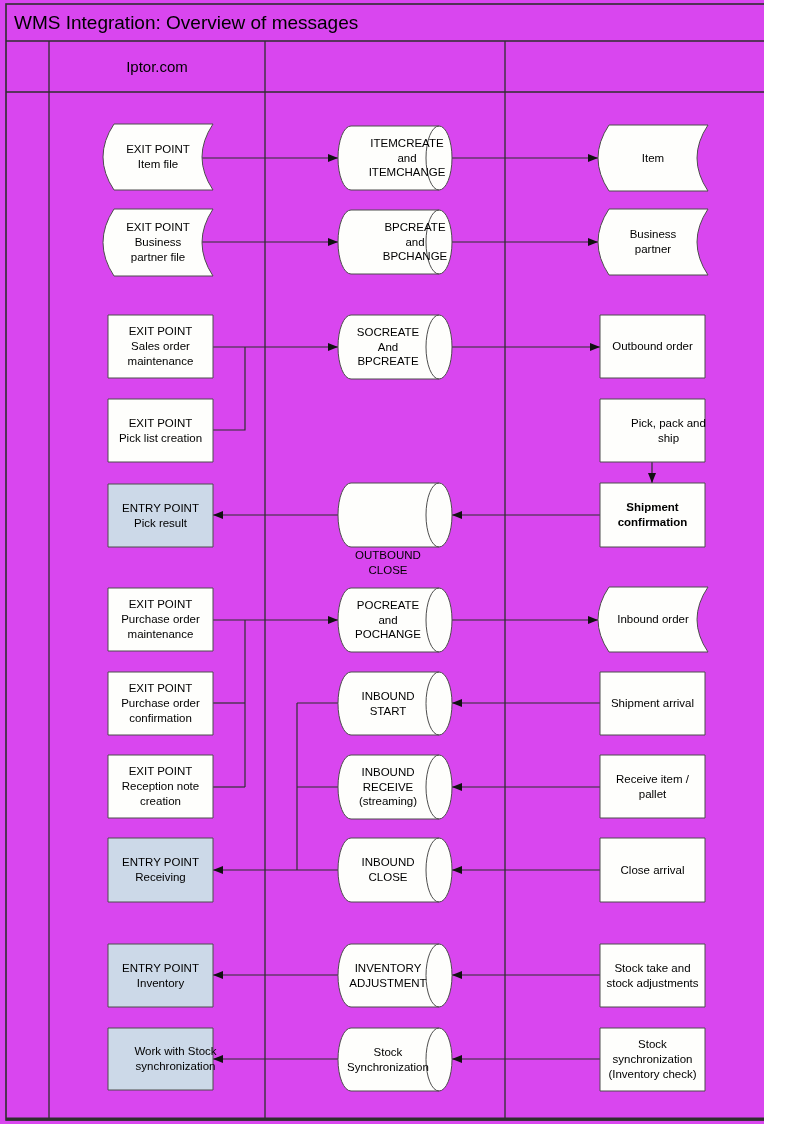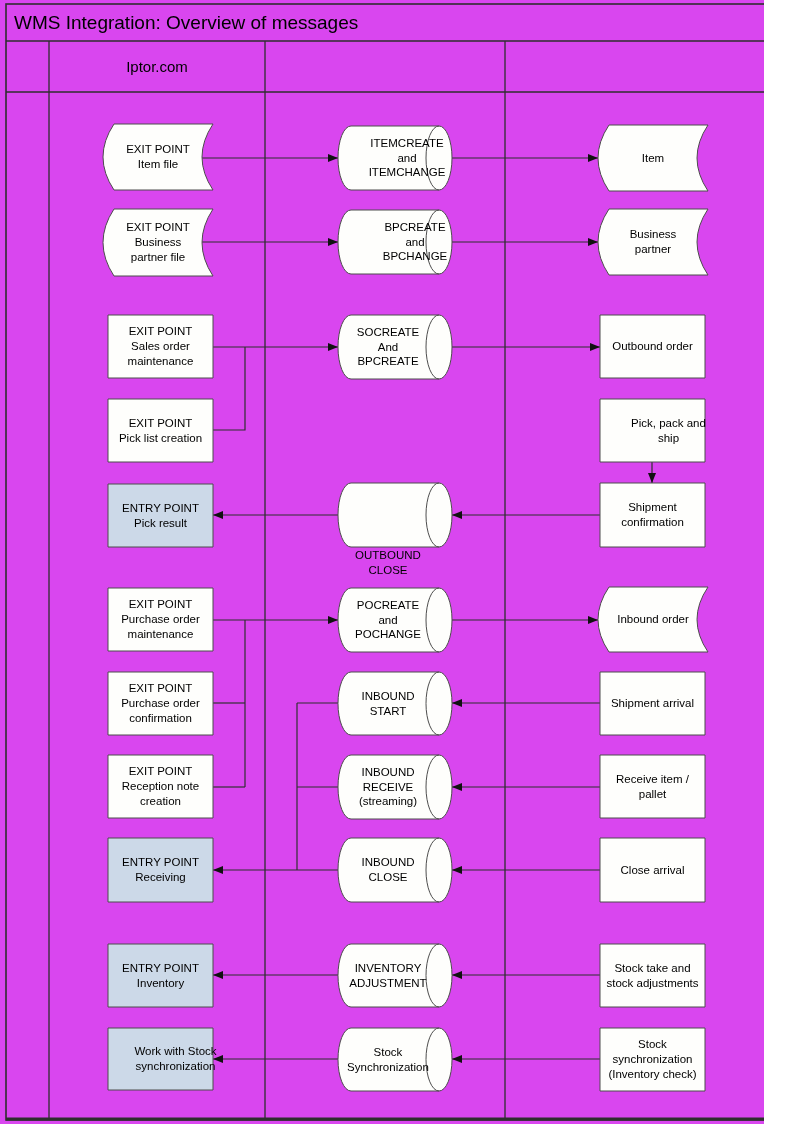--- a/index.html
+++ b/index.html
@@ -223,21 +223,21 @@
 BPCREATE</div>
       <div class="node-label" style="left: 602px; width: 101px; top: 315px; height: 63px;">Outbound order</div>
       <div class="node-label" style="left: 110px; width: 101px; top: 399px; height: 63px;">EXIT POINT
 Pick list creation</div>
       <div class="node-label" style="left: 602px; width: 101px; top: 399px; height: 63px; margin-left: 16px;">Pick, pack and
 ship</div>
       <div class="node-label" style="left: 110px; width: 101px; top: 484px; height: 63px;">ENTRY POINT
 Pick result</div>
       <div class="node-label" style="left: 340px; width: 96px; top: 483px; height: 64px; margin-top: 48px;">OUTBOUND
 CLOSE</div>
-      <div class="node-label" style="left: 602px; width: 101px; top: 483px; height: 64px;">Shipment
+      <div class="node-label" style="left: 602px; width: 101px; top: 483px; height: 64px; font-weight: bold;">Shipment
 confirmation</div>
       <div class="node-label" style="left: 110px; width: 101px; top: 588px; height: 63px;">EXIT POINT
 Purchase order
 maintenance</div>
       <div class="node-label" style="left: 340px; width: 96px; top: 588px; height: 64px;">POCREATE
 and
 POCHANGE</div>
       <div class="node-label" style="left: 600px; width: 106px; top: 587px; height: 65px;">Inbound order</div>
       <div class="node-label" style="left: 110px; width: 101px; top: 672px; height: 63px;">EXIT POINT
 Purchase order

